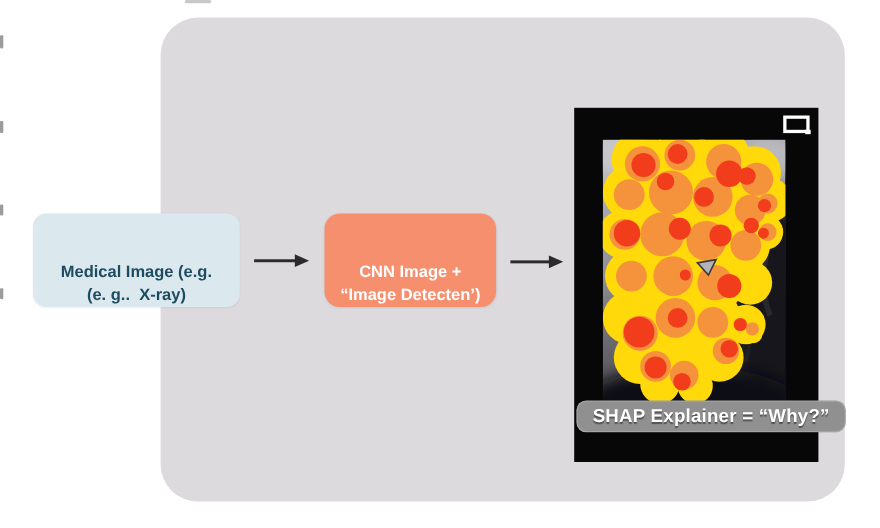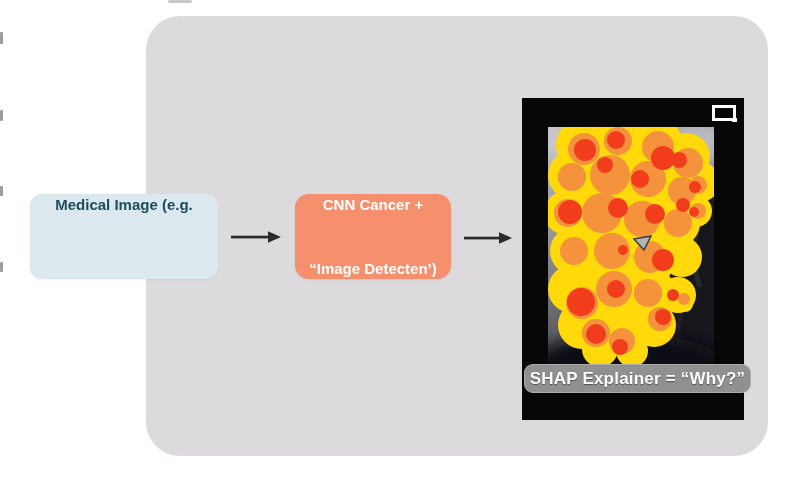--- a/index.html
+++ b/index.html
@@ -8,21 +8,21 @@
     font-family:"Liberation Sans","DejaVu Sans",sans-serif;
     position:relative;
   }
   .stage{position:absolute;inset:0;width:800px;height:480px;}
   .panel{
     position:absolute;left:146px;top:16px;width:622px;height:440px;
     border-radius:34px;background:#dcdadd;
   }
   .box{
     position:absolute;display:flex;flex-direction:column;align-items:center;
-    justify-content:space-between;text-align:center;font-weight:bold;
+    justify-content:flex-end;text-align:center;font-weight:bold;
   }
   .box .line{white-space:pre;line-height:21px;}
   .box-blue{
     left:30px;top:194px;width:188px;height:85px;border-radius:12px;
     background:#dbe9ef;color:#1d4b5f;font-size:15px;
     box-shadow:0 1px 2px rgba(0,0,0,0.06);
   }
   .box-orange{
     left:295px;top:194px;width:156px;height:85px;border-radius:14px;
     background:#f68f6e;color:#ffffff;font-size:15px;
@@ -38,21 +38,21 @@
   .heatmap-svg{position:absolute;left:26px;top:29px;}
   .winicon{
     position:absolute;top:7px;right:8px;width:18px;height:10px;
     border:3px solid #ffffff;background:transparent;
   }
   .winicon::after{
     content:"";position:absolute;right:-4px;bottom:-4px;width:5px;height:4px;
     background:#ffffff;
   }
   .caption{
-    position:absolute;left:2px;top:266px;width:227px;height:29px;
+    position:absolute;left:2px;top:266px;width:245px;height:29px;
     border-radius:9px;background:#909090;color:#ffffff;
     font-size:17px;font-weight:bold;letter-spacing:0.2px;
     display:flex;align-items:center;justify-content:center;
     text-shadow:0 1px 1px rgba(0,0,0,0.45);
     box-shadow:inset 0 0 0 1px rgba(255,255,255,0.25);
     white-space:pre;
   }
   .smudge-top{
     position:absolute;left:168px;top:0;width:24px;height:3px;
     background:#c9c7ca;border-radius:2px;
@@ -70,31 +70,32 @@
   <div class="panel" style="background-color: rgb(220, 218, 221);"></div>
 
   <div class="smudge-top"></div>
   <div class="edge-dash" style="top:32px;height:12px;"></div>
   <div class="edge-dash" style="top:110px;height:11px;"></div>
   <div class="edge-dash" style="top:186px;height:10px;"></div>
   <div class="edge-dash" style="top:262px;height:10px;"></div>
 
   <div class="box box-blue" style="background-color: rgb(219, 233, 239);">
     <div class="line">Medical Image (e.g.</div>
+    <div class="line">(e. g..  X-ray)</div>
   </div>
 
   <svg class="arrow arrow1" width="52" height="16" viewBox="0 0 52 16">
     <g fill="#2b2b2b">
       <rect x="1" y="6.7" width="39" height="2.7"></rect>
       <polygon points="38,2.2 51,8 38,13.8"></polygon>
     </g>
   </svg>
 
   <div class="box box-orange" style="background-color: rgb(246, 143, 110);">
-    <div class="line">CNN Cancer +</div>
+    <div class="line">CNN Image +</div>
     <div class="line">“Image Detecten’)</div>
   </div>
 
   <svg class="arrow arrow2" width="50" height="16" viewBox="0 0 50 16">
     <g fill="#2b2b2b">
       <rect x="1" y="6.7" width="37" height="2.7"></rect>
       <polygon points="36,2.2 49,8 36,13.8"></polygon>
     </g>
   </svg>
 

